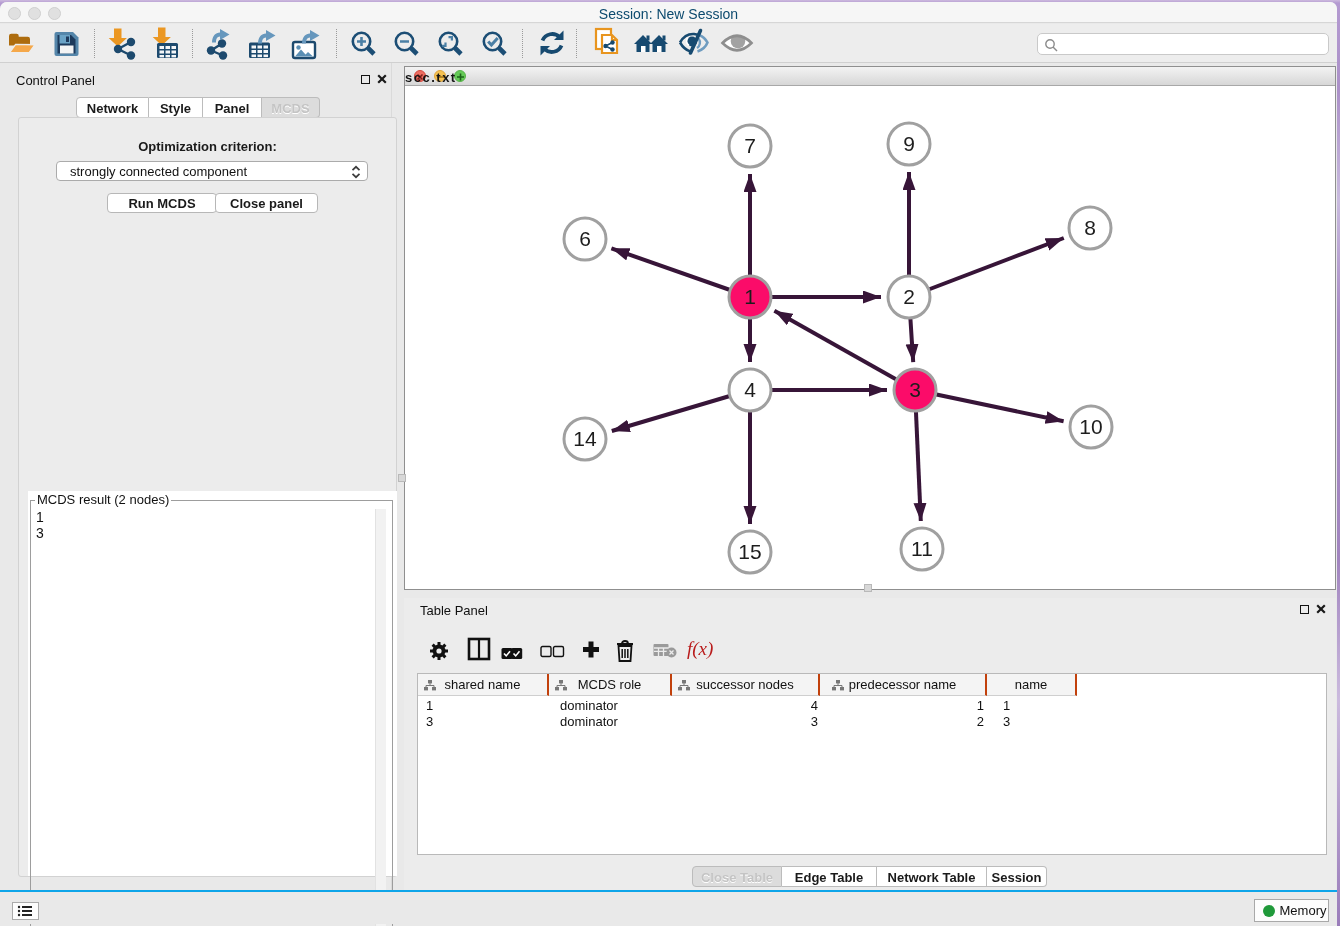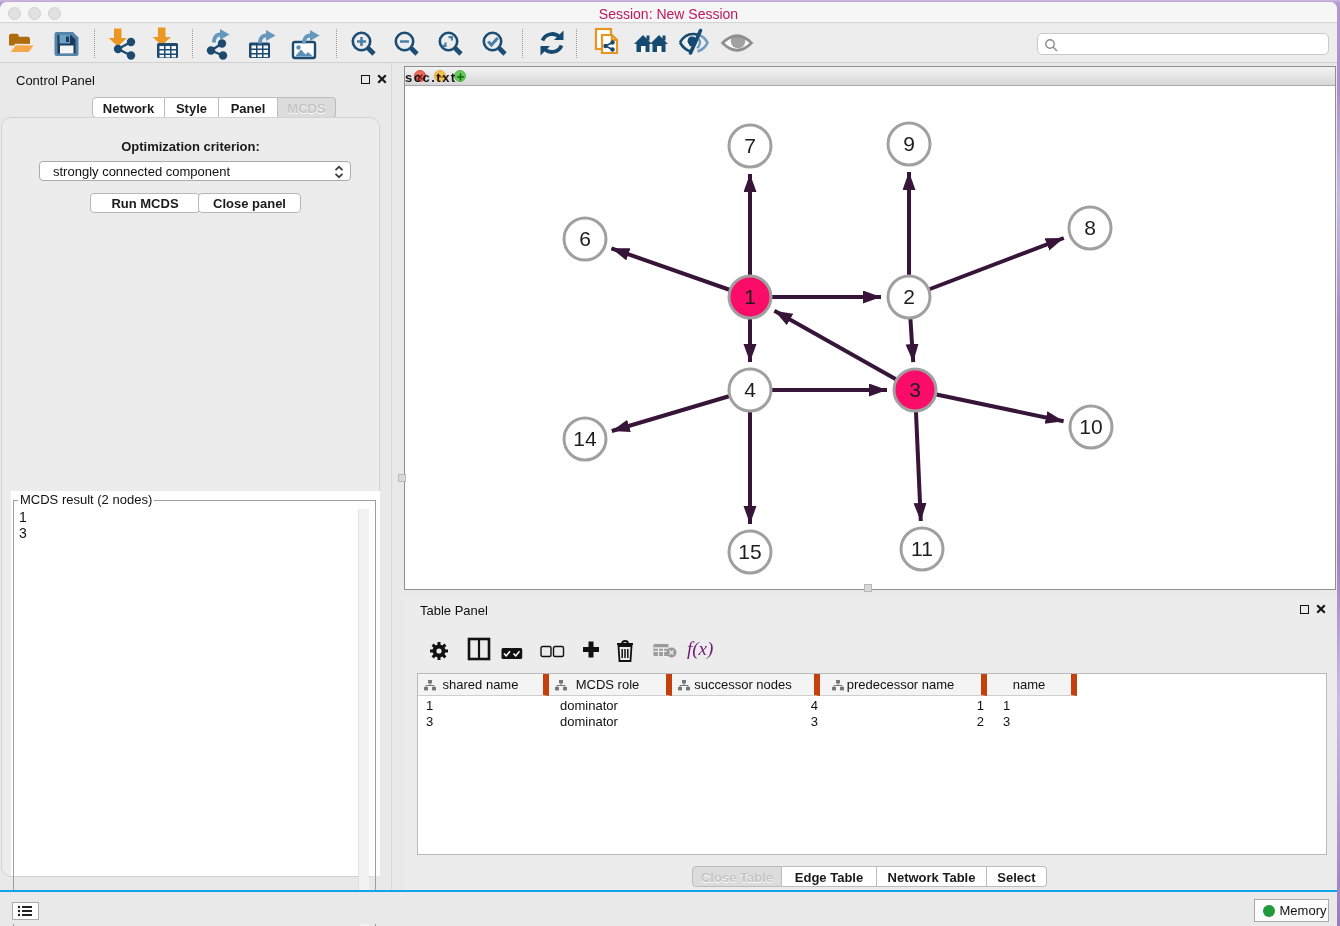--- a/index.html
+++ b/index.html
@@ -6,42 +6,42 @@
 html,body { width:1340px; height:926px; overflow:hidden; }
 body { background:linear-gradient(180deg,#cdbade 0px,#b49ad1 3px,#ab90c8 90px,#c9bbdf 200px,#a88bc6 320px,#a184bf 560px,#cbbade 700px,#9a7cba 926px); font-family:"Liberation Sans", sans-serif; }
 .app { position:absolute; left:0; top:2px; width:1337px; height:924px;
   background:#e9e9e9; border-radius:7px 7px 0 0; overflow:hidden; }
 
 .titlebar { position:absolute; left:0; top:0; width:100%; height:21px;
   background:#f6f6f6; border-bottom:1px solid #d6d6d6; }
 .tl-circle { position:absolute; top:5px; width:13px; height:13px; border-radius:50%;
   background:#e0e0e0; border:1px solid #cfcfcf; }
 .title-text { position:absolute; top:4px; left:0; width:1337px; text-align:center;
-  font-size:14px; color:#be185d; }
+  font-size:14px; color:#0c4a6e; }
 
 .toolbar { position:absolute; left:0; top:22px; width:100%; height:39px;
   background:#ededed; border-bottom:1px solid #d0d0d0; }
 .tbi { position:absolute; top:0; }
 .tsep { position:absolute; top:5px; height:29px; width:0;
   border-left:1px dotted #9a9a9a; }
 .search { position:absolute; left:1037px; top:9px; width:292px; height:22px;
   background:#fff; border:1px solid #c9c9c9; border-radius:5px; }
 
 .cpanel { position:absolute; left:0; top:61px; width:392px; height:827px; background:#e9e9e9; border-right:1px solid #dadada;padding-left:24px; }
 .phead { font-size:13px; color:#111; }
 .float-ic { position:absolute; width:9px; height:9px; border:1.5px solid #111; }
 .close-ic { position:absolute; }
 .tabs { position:absolute; display:flex; }
 .tab { font-size:13px; font-weight:bold; color:#1a1a1a; background:#fff; border:1px solid #bcbcbc;
   border-left:none; padding:3px 0 0 0; text-align:center; height:21px; }
 .tab.first { border-left:1px solid #bcbcbc; border-radius:4px 0 0 4px; }
 .tab.last { border-radius:0 4px 4px 0; }
 .tab.sel { background:#dcdcdc; color:#c4c4c4; text-shadow:0 1px 0 #fff; }
-.cp-box { position:absolute; left:1px; top:54px; width:379px; height:760px;
-  background:#ececec; border:1px solid #d2d2d2; border-radius:10px; }
+.cp-box { position:absolute; left:18px; top:54px; width:379px; height:760px;
+  background:#ececec; border:1px solid #d2d2d2; border-radius:3px; }
 .btn { position:absolute; background:#fff; border:1px solid #b7b7b7; border-radius:4px;
   font-size:13px; font-weight:bold; color:#1a1a1a; text-align:center; }
 .mcds-white { position:absolute; left:9px; top:373px; width:369px; height:385px; background:#fff; }
 .fieldset { position:absolute; left:2px; top:9px; width:363px; height:436px;
   border:1px solid #9d9d9d; }
 .fs-legend { position:absolute; left:4px; top:-9px; background:#fff; padding:0 2px;
   font-size:13px; color:#111; }
 .scrolltrack { position:absolute; right:6px; top:8px; width:11px; bottom:2px;
   background:#f2f2f2; border-left:1px solid #e2e2e2; }
 
@@ -53,21 +53,21 @@
 .netbar .wt { position:absolute; top:3px; width:100%; text-align:left; font-size:13px; font-weight:bold; color:#141414; }
 .canvas { position:absolute; left:0; top:20px; width:930px; height:502px; background:#fff; }
 #graph { display:block; }
 svg { display:block; }
 
 .tpanel { position:absolute; left:404px; top:596px; width:932px; height:292px; background:#ececec; }
 .ttoolbar { position:absolute; left:13px; top:30px; width:906px; height:36px; }
 .ttable { position:absolute; left:13px; top:75px; width:910px; height:182px;
   background:#fff; border:1px solid #b9b9b9; }
 .th { position:absolute; top:0; height:22px; background:#f4f4f4;
-  border-right:6px solid #c2410c; border-bottom:1px solid #cfcfcf;
+  border-right:2px solid #c2410c; border-bottom:1px solid #cfcfcf;
   font-size:13px; color:#111; text-align:center; padding-top:3px; }
 .trow { position:absolute; font-size:13px; color:#111; height:16px; }
 .btabs { position:absolute; left:288px; top:268px; display:flex; }
 
 .statusbar { position:absolute; left:0; top:888px; width:1337px; height:34px;
   border-top:2px solid #0ea5e9; background:#e9e9e9; }
 .memory { position:absolute; right:8px; top:7px; width:75px; height:23px;
   background:#fdfdfd; border:1px solid #a9a9a9; font-size:13px; color:#111;
   text-align:center; padding-top:3px; }
 .listbtn { position:absolute; left:12px; top:10px; width:27px; height:18px;
@@ -241,21 +241,21 @@
     </div>
   </div>
   <div class="cpanel">
     <div class="phead" style="position:absolute;left:16px;top:10px">Control Panel</div>
     <div class="float-ic" style="left:361px;top:12px"></div>
     <div class="close-ic" style="left:377px;top:11px">
         <svg width="10" height="10" viewBox="0 0 10 10">
           <path d="M1.2 1.2 L8.8 8.8 M8.8 1.2 L1.2 8.8" stroke="#1a1a1a" stroke-width="2.2"></path>
         </svg>
       </div>
-    <div class="tabs" style="left:92px;top:34px">
+    <div class="tabs" style="left:76px;top:34px">
       <div class="tab first" style="width:73px">Network</div>
       <div class="tab" style="width:54px">Style</div>
       <div class="tab" style="width:59px">Panel</div>
       <div class="tab last sel" style="width:58px">MCDS</div>
     </div>
     <div class="cp-box">
       <div style="position:absolute;left:0;top:21px;width:100%;text-align:center;font-size:13px;font-weight:bold;color:#1a1a1a">Optimization criterion:</div>
       <div style="position:absolute;left:37px;top:43px;width:312px;height:20px;background:#fff;border:1px solid #ababab;border-radius:4px;">
         <span style="position:absolute;left:13px;top:2px;font-size:13px;color:#111">strongly connected component</span>
         <svg style="position:absolute;right:6px;top:3px" width="10" height="14" viewBox="0 0 10 14">
@@ -388,21 +388,21 @@
         <path d="M7.2 10 v9 M10 10 v9 M12.8 10 v9" stroke="#111" stroke-width="1.5"></path>
       </svg>
 
       <svg style="position:absolute;left:236px;top:15px" width="24" height="15" viewBox="0 0 24 15">
         <rect x="0.5" y="1" width="15" height="12" rx="1" fill="#9a9a9a"></rect>
         <path stroke="#ececec" stroke-width="1.3" d="M1 5 h15 M1 8.4 h15 M5.5 5 v8 M10.5 5 v8"></path>
         <circle cx="18.5" cy="9.5" r="5" fill="#9a9a9a"></circle>
         <path d="M16.5 7.5 l4 4 M20.5 7.5 l-4 4" stroke="#ececec" stroke-width="1.3"></path>
       </svg>
 
-      <div style="position:absolute;left:270px;top:10px;font-size:19px;color:#701a75;font-family:'Liberation Serif',serif;font-style:italic">f(x)</div>
+      <div style="position:absolute;left:270px;top:10px;font-size:19px;color:#b91c1c;font-family:'Liberation Serif',serif;font-style:italic">f(x)</div>
     </div>
     <div class="ttable" id="ttable">
       <div class="th" style="left:0;width:131px">shared name</div>
       <div class="th" style="left:131px;width:123px">MCDS role</div>
       <div class="th" style="left:254px;width:148px">successor nodes</div>
       <div class="th" style="left:402px;width:167px">predecessor name</div>
       <div class="th" style="left:569px;width:90px">name</div>
       <svg style="position:absolute;left:6px;top:6px" width="12" height="11" viewBox="0 0 12 11">
           <g fill="#777">
             <rect x="4" y="0" width="4" height="3.4"></rect>
@@ -443,21 +443,21 @@
       <div class="trow" style="left:8px;top:40px">3</div>
       <div class="trow" style="left:142px;top:40px">dominator</div>
       <div class="trow" style="left:254px;top:40px;width:146px;text-align:right">3</div>
       <div class="trow" style="left:402px;top:40px;width:164px;text-align:right">2</div>
       <div class="trow" style="left:585px;top:40px">3</div>
     </div>
     <div class="btabs">
       <div class="tab first sel" style="width:90px">Close Table</div>
       <div class="tab" style="width:95px">Edge Table</div>
       <div class="tab" style="width:110px">Network Table</div>
-      <div class="tab last" style="width:60px">Select</div>
+      <div class="tab last" style="width:60px">Session</div>
     </div>
   </div>
   <div style="position:absolute;left:398px;top:472px;width:8px;height:8px;background:#d8d8d8;border:1px solid #b9b9b9"></div>
   <div style="position:absolute;left:864px;top:582px;width:8px;height:8px;background:#d8d8d8;border:1px solid #b9b9b9"></div>
   <div class="statusbar">
     <div class="listbtn">
       <svg width="25" height="16" viewBox="0 0 25 16">
         <circle cx="6" cy="4" r="1.2" fill="#222"></circle>
           <rect x="9" y="3" width="10" height="2" fill="#222"></rect>
         <circle cx="6" cy="8" r="1.2" fill="#222"></circle>

